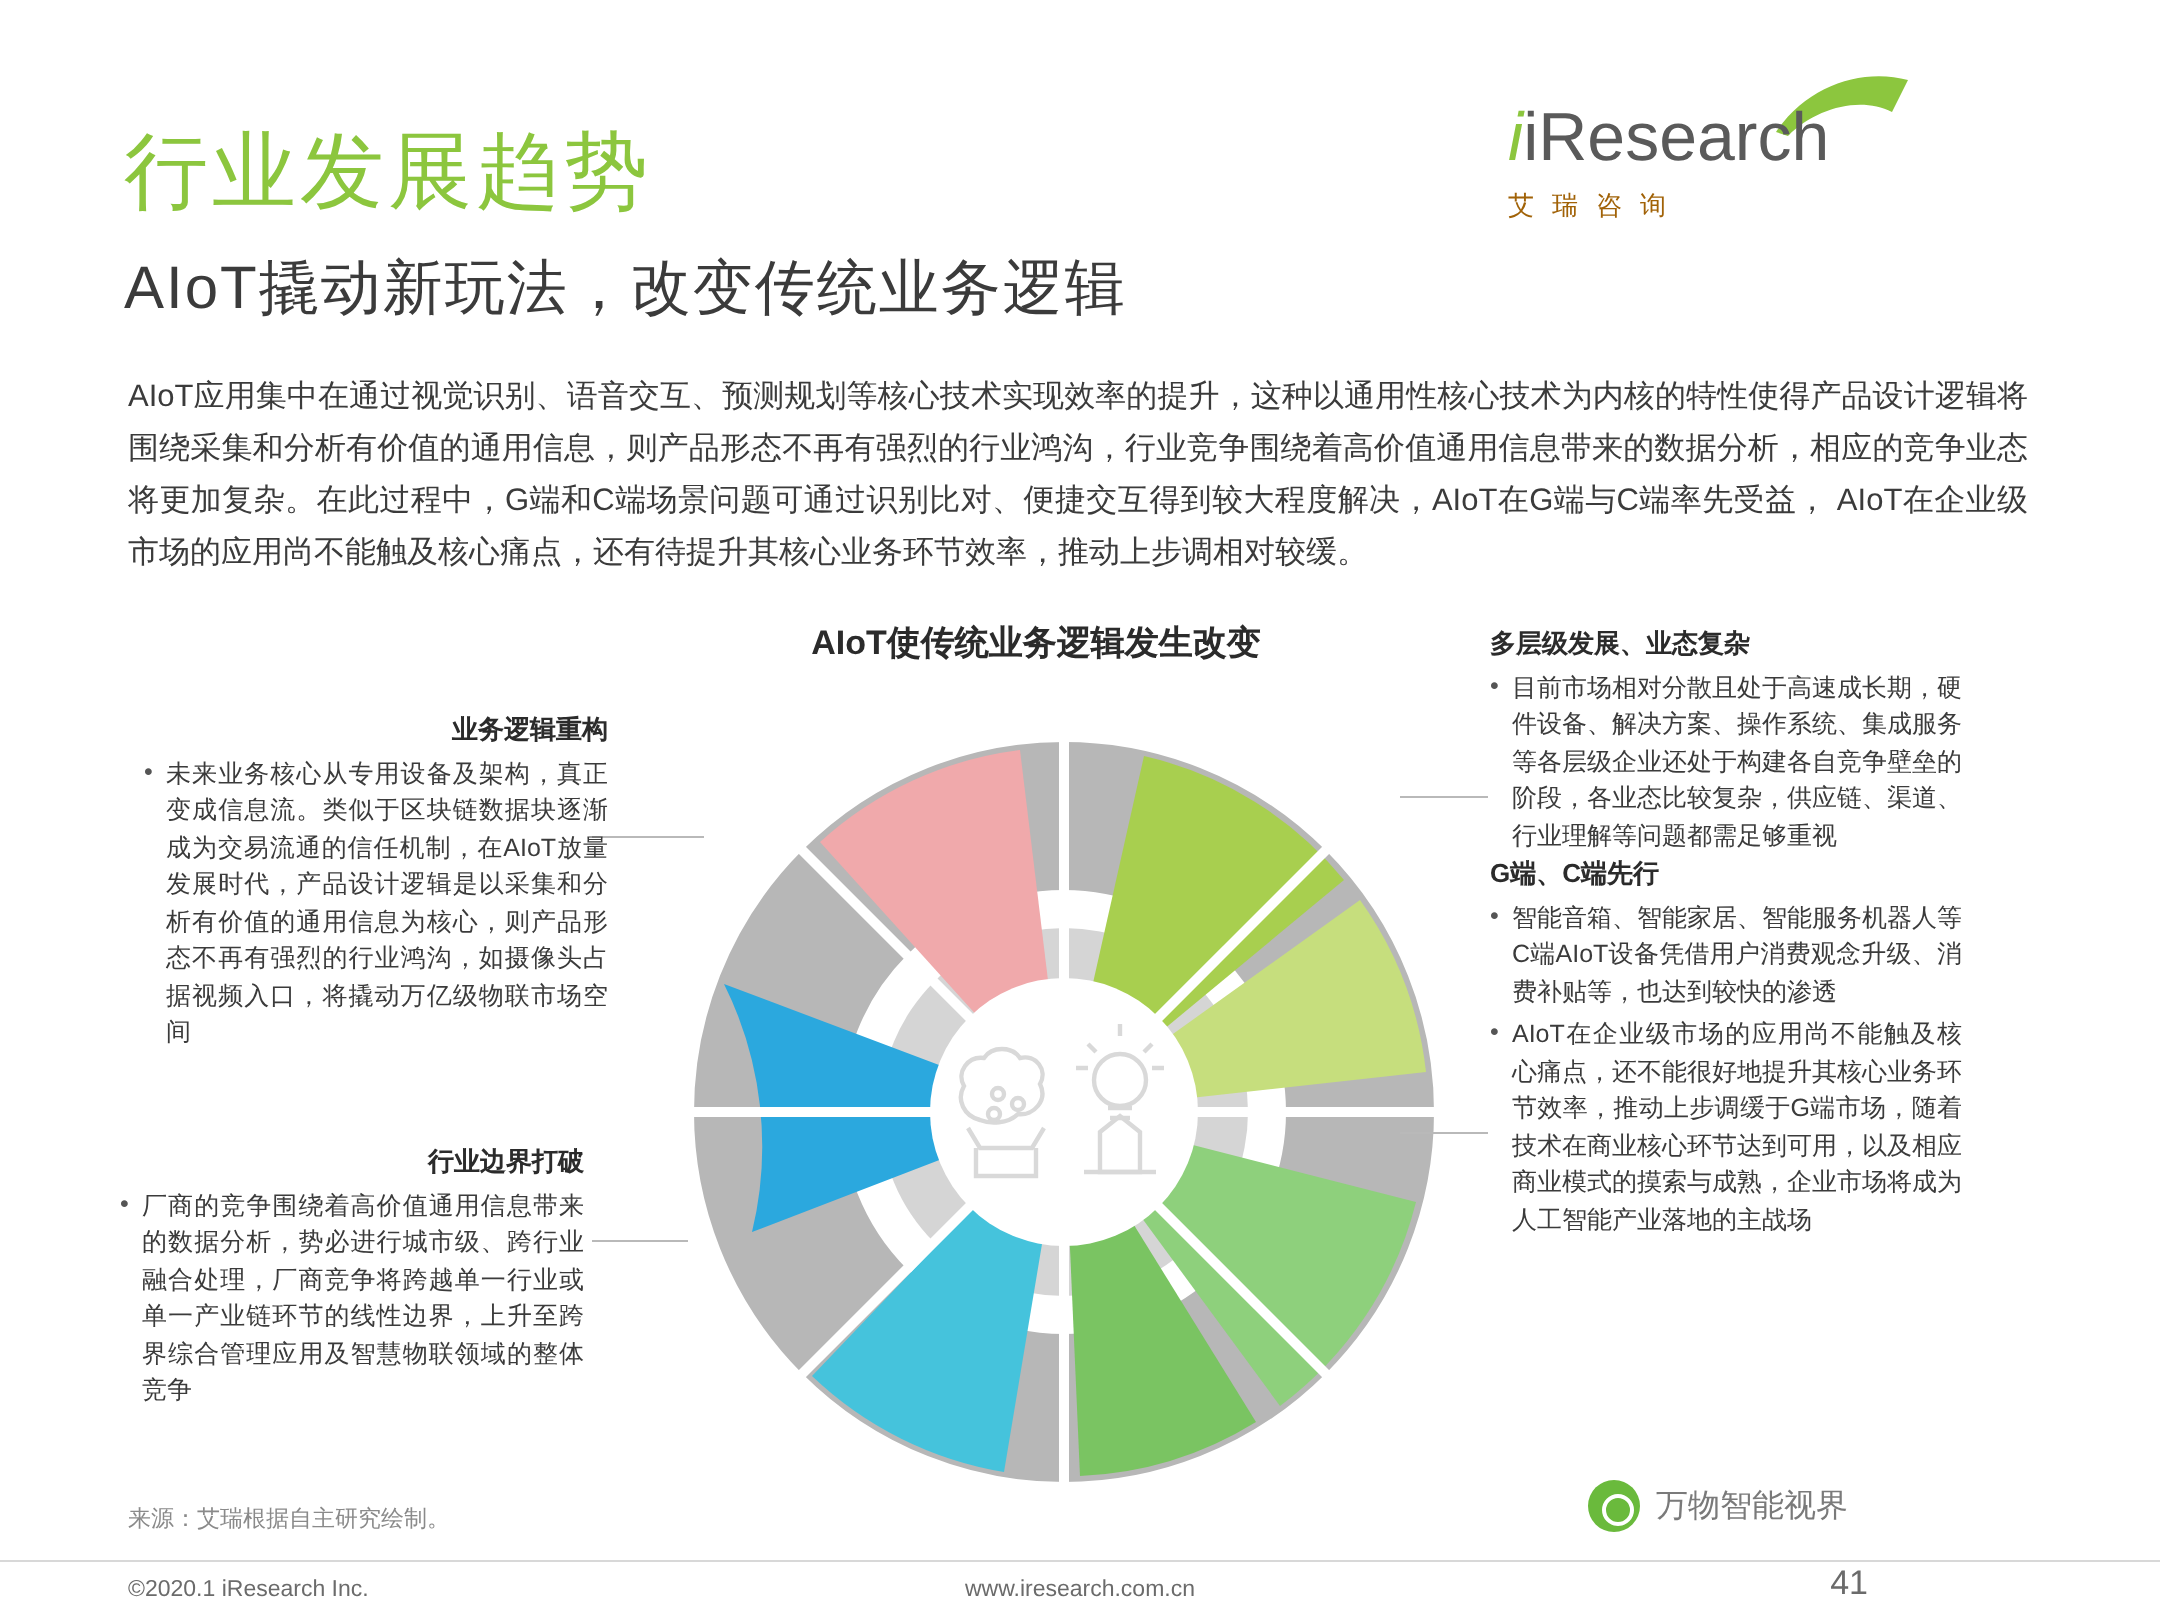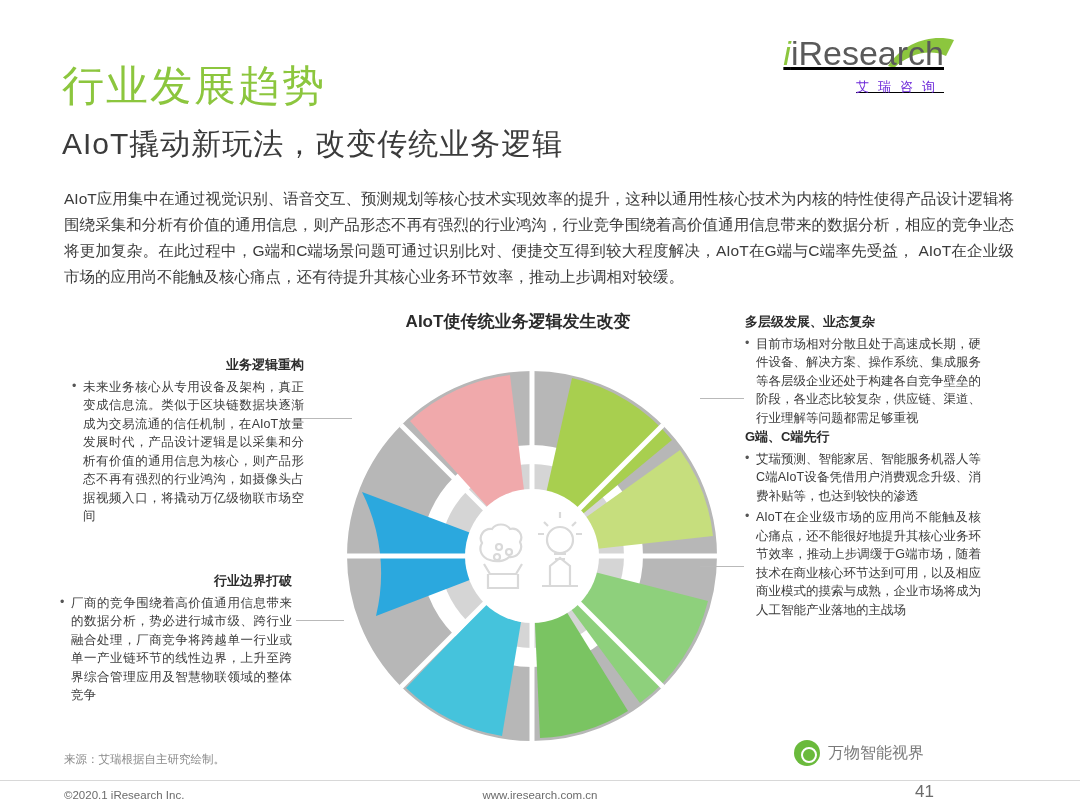--- a/index.html
+++ b/index.html
@@ -29,36 +29,35 @@
     position: absolute;
     left: 62px; top: 124px;
     font-size: 30px;
     color: #3b3b3b;
     letter-spacing: 1px;
   }
 
   
   .logo {
     position: absolute;
-    right: 52px; top: 34px;
+    right: 52px; top: 50px;
     width: 190px; height: 70px;
-    text-align: right;
-    text-decoration: underline;
+    text-align: left;
   }
   .logo-word {
     font-size: 34px;
     color: #5a5a5a;
     letter-spacing: 0px;
     line-height: 38px;
     white-space: nowrap;
   }
   .logo-word .i { color: #8cc63e; font-style: italic; }
   .logo-cn {
     font-size: 13px;
-    color: #6d28d9;
+    color: #a16207;
     letter-spacing: 9px;
     margin-top: 6px;
   }
   .logo-swoosh {
     position: absolute;
     right: 40px; top: 36px;
     width: 70px; height: 34px;
     overflow: hidden;
   }
 
@@ -292,21 +291,21 @@
   <div class="ann" id="ann-multi">
     <h4>多层级发展、业态复杂</h4>
     <ul>
       <li>目前市场相对分散且处于高速成长期，硬件设备、解决方案、操作系统、集成服务等各层级企业还处于构建各自竞争壁垒的阶段，各业态比较复杂，供应链、渠道、行业理解等问题都需足够重视</li>
     </ul>
   </div>
 
   <div class="ann" id="ann-gc">
     <h4>G端、C端先行</h4>
     <ul>
-      <li>艾瑞预测、智能家居、智能服务机器人等C端AIoT设备凭借用户消费观念升级、消费补贴等，也达到较快的渗透</li>
+      <li>智能音箱、智能家居、智能服务机器人等C端AIoT设备凭借用户消费观念升级、消费补贴等，也达到较快的渗透</li>
       <li>AIoT在企业级市场的应用尚不能触及核心痛点，还不能很好地提升其核心业务环节效率，推动上步调缓于G端市场，随着技术在商业核心环节达到可用，以及相应商业模式的摸索与成熟，企业市场将成为人工智能产业落地的主战场</li>
     </ul>
   </div>
 
   <div class="watermark">
     <div class="wm-badge"></div>
     <div>万物智能视界</div>
   </div>
 
   <div class="source">来源：艾瑞根据自主研究绘制。</div>

